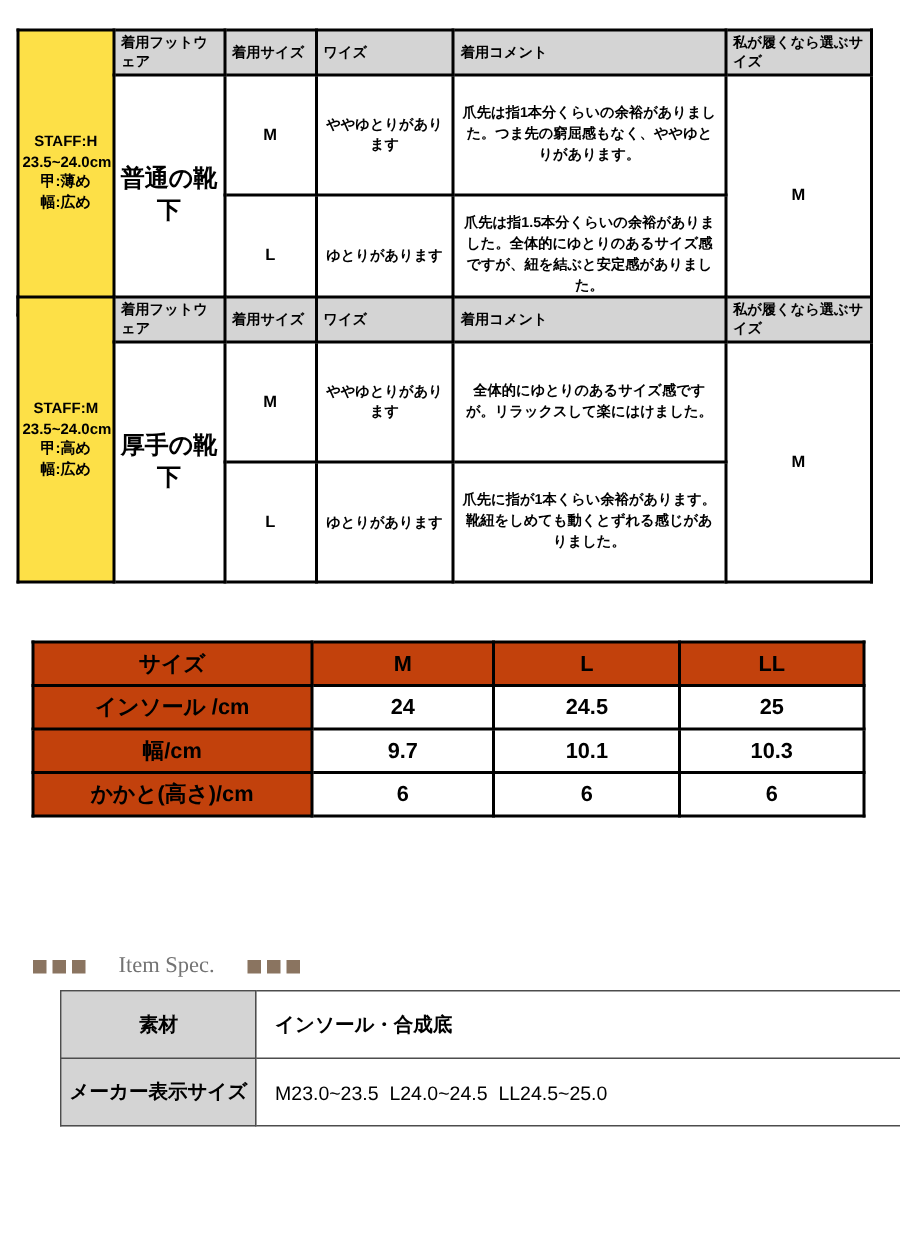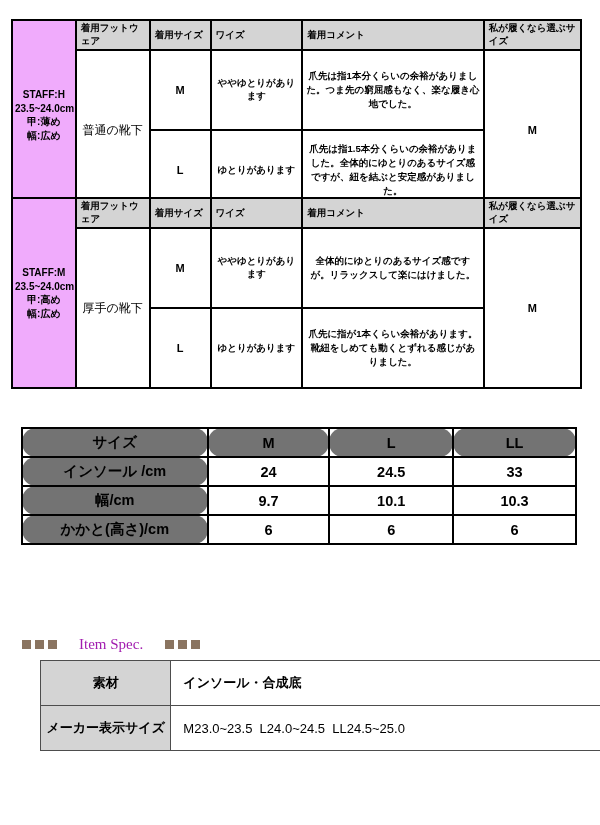--- a/index.html
+++ b/index.html
@@ -20,49 +20,49 @@
     border: 2px solid #000; vertical-align: middle;
     text-align: center; padding: 1px 2px;
   }
   .staff-table td.col-hdr {
     height: 18px; background: #d4d4d4;
     font-size: 9.5px; font-weight: bold;
     text-align: left; padding-left: 4px;
   }
   .staff-table tr.body-row { height: 80px; }
   .staff-table td.staff-cell {
-    background: #f0abfc; font-size: 10px; font-weight: bold; line-height: 1.35;
-  }
-  .staff-table td.footwear-cell { font-size: 12px; font-weight: normal; }
+    background: #fde047; font-size: 10px; font-weight: bold; line-height: 1.35;
+  }
+  .staff-table td.footwear-cell { font-size: 16px; font-weight: bold; }
   .staff-table td.size-cell { font-size: 11px; font-weight: bold; }
   .staff-table td.wise-cell { font-size: 9.5px; font-weight: bold; }
   .staff-table td.comment-cell {
     font-size: 9.5px; font-weight: bold; line-height: 1.5; padding: 2px 3px;
   }
   .staff-table td.pick-cell { font-size: 11px; font-weight: bold; }
 
   
   .size-table-wrap { position: absolute; left: 21px; top: 427px; width: 556px; }
   .size-table td {
     border: 2px solid #000; vertical-align: middle; text-align: center;
     font-size: 14.5px; font-weight: bold; height: 29px;
   }
   .size-table tr.hdr { height: 28px; }
-  .size-table td.gray { background: #737373; border-radius: 14px; }
+  .size-table td.gray { background: #c2410c; }
 
   
   .spec-heading {
     position: absolute; left: 22px; top: 637px; height: 14px;
     display: flex; align-items: center;
   }
   .sq-group { display: flex; align-items: center; }
   .sq { width: 9px; height: 9px; background: #8a7460; margin-right: 4px; display: inline-block; }
   .spec-heading-text {
     font-family: "Liberation Serif", "DejaVu Serif", serif;
-    font-size: 15px; color: #a21caf; margin: 0 22px 0 18px; white-space: nowrap;
+    font-size: 15px; color: #737373; margin: 0 22px 0 18px; white-space: nowrap;
   }
 
   
   .spec-table-wrap { position: absolute; left: 40px; top: 660px; width: 599px; }
   .spec-table td { border: 1px solid #4d4d4d; vertical-align: middle; height: 45px; font-size: 13px; }
   .spec-table td.spec-label {
     background: #d4d4d4; text-align: center; font-weight: bold; padding: 0 2px;
   }
   .spec-table td.spec-value { text-align: left; padding-left: 12px; white-space: pre-wrap; }
   .spec-table td.spec-value.bold { font-weight: bold; }
@@ -91,21 +91,21 @@
         <td class="col-hdr">着用フットウェア</td>
         <td class="col-hdr">着用サイズ</td>
         <td class="col-hdr">ワイズ</td>
         <td class="col-hdr">着用コメント</td>
         <td class="col-hdr">私が履くなら選ぶサイズ</td>
       </tr>
       <tr class="body-row">
         <td rowspan="2" class="footwear-cell">普通の靴下</td>
         <td class="size-cell">M</td>
         <td class="wise-cell">ややゆとりがあります</td>
-        <td class="comment-cell">爪先は指1本分くらいの余裕がありました。つま先の窮屈感もなく、楽な履き心地でした。</td>
+        <td class="comment-cell">爪先は指1本分くらいの余裕がありました。つま先の窮屈感もなく、ややゆとりがあります。</td>
         <td rowspan="2" class="pick-cell">M</td>
       </tr>
       <tr class="body-row">
         <td class="size-cell">L</td>
         <td class="wise-cell">ゆとりがあります</td>
         <td class="comment-cell">爪先は指1.5本分くらいの余裕がありました。全体的にゆとりのあるサイズ感ですが、紐を結ぶと安定感がありました。</td>
       </tr>
     </tbody>
   </table>
 </div>
@@ -162,21 +162,21 @@
       <tr class="hdr">
         <td class="gray">サイズ</td>
         <td class="gray">M</td>
         <td class="gray">L</td>
         <td class="gray">LL</td>
       </tr>
       <tr>
         <td class="gray">インソール /cm</td>
         <td>24</td>
         <td>24.5</td>
-        <td>33</td>
+        <td>25</td>
       </tr>
       <tr>
         <td class="gray">幅/cm</td>
         <td>9.7</td>
         <td>10.1</td>
         <td>10.3</td>
       </tr>
       <tr>
         <td class="gray">かかと(高さ)/cm</td>
         <td>6</td>

